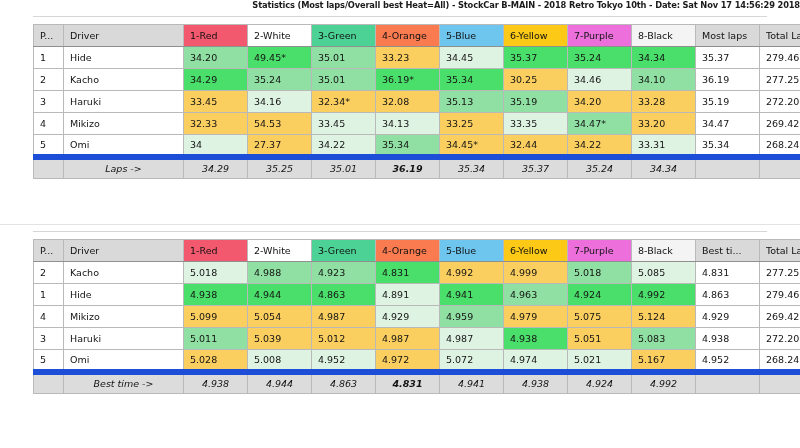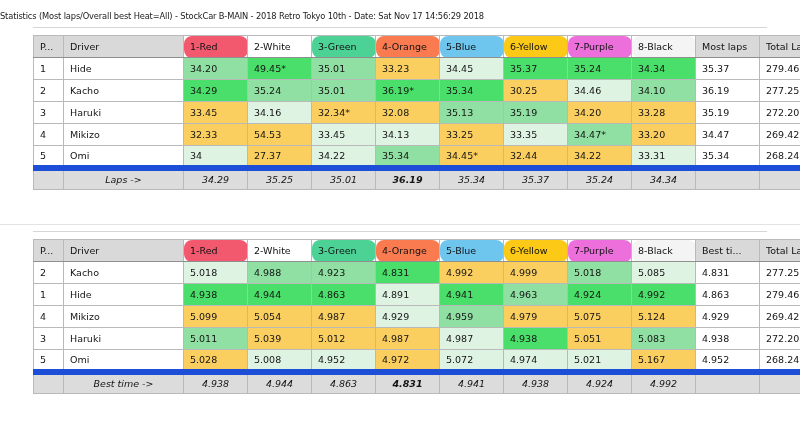--- a/index.html
+++ b/index.html
@@ -17,26 +17,25 @@
   }
   .panel {
     position: absolute;
     left: 0; width: 800px;
     background: #ffffff;
   }
   .panel.p1 { top: 0; height: 224px; }
   .panel.p2 { top: 224px; height: 224px; border-top: 1px solid #e3e3e3; }
 
   .stat-title {
-    text-align: left;
+    text-align: right;
     font-size: 8.3px;
-    font-weight: normal;
+    font-weight: bold;
     color: #1b1b1b;
     letter-spacing: -0.15px;
-    padding-top: 11px;
     white-space: nowrap;
   }
   .rule {
     width: 734px;
     margin: 6px auto 0 auto;
     border-top: 1px solid #d6d6d6;
   }
 
   .tbl-wrap {
     width: 734px;
@@ -62,21 +61,21 @@
   }
   
   table.stat thead th {
     background: #d9d9d9;
     border-bottom: 1px solid #8f8f8f;
     font-size: 9.5px;
     color: #111;
   }
   th.h-pos   { width: 30px; }
   th.h-drv   { width: 120px; margin-top: 33px; }
-  th.h-col   { width: 64px; text-align: left; border-radius: 8px; }
+  th.h-col   { width: 64px; text-align: left; }
   th.h-tail  { width: 64px; text-align: left; }
   th.bold    { font-weight: bold; }
 
   
   .lane-red    { background: #f2596f !important; }
   .lane-white  { background: #ffffff !important; }
   .lane-green  { background: #4cd295 !important; }
   .lane-orange { background: #f97b4f !important; }
   .lane-blue   { background: #6ec6ef !important; }
   .lane-yellow { background: #fbc916 !important; }

